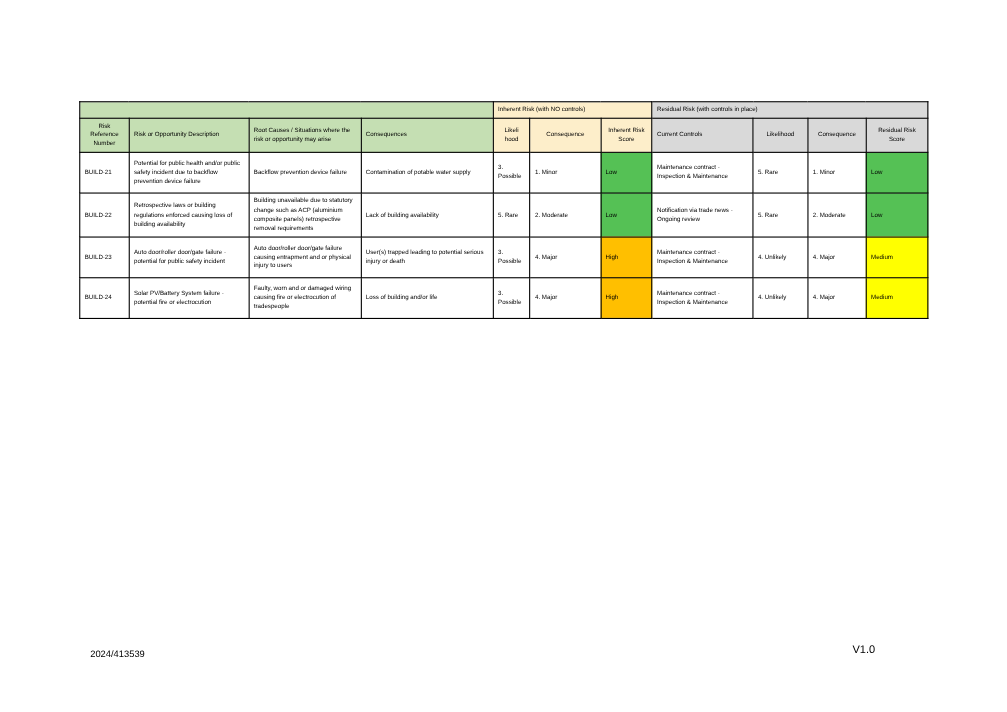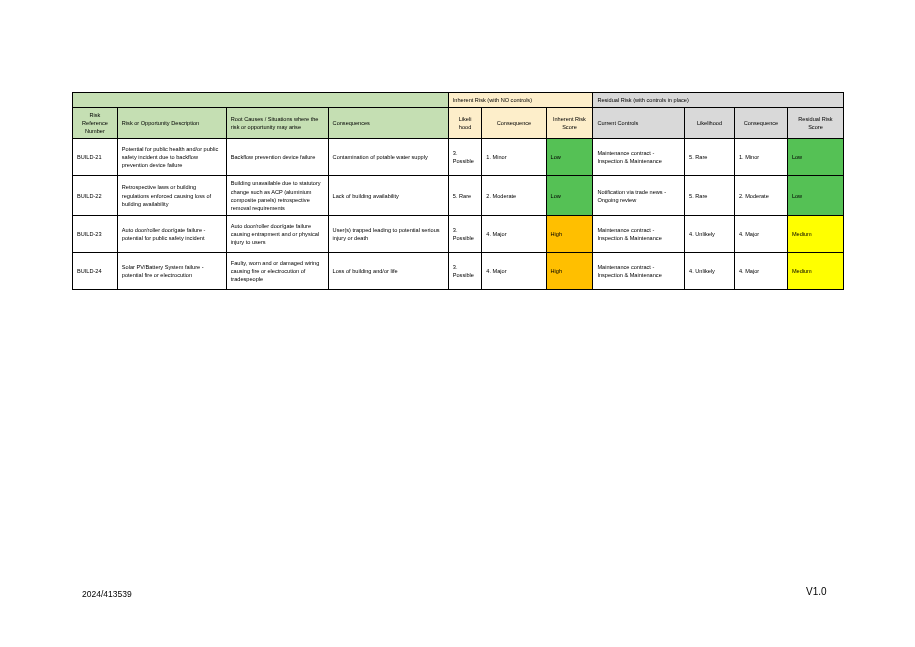--- a/index.html
+++ b/index.html
@@ -101,21 +101,21 @@
     height: 37px;
   }
   .footer-left {
     position: absolute;
     left: 82px;
     top: 589px;
     font-size: 8.5px;
   }
   .footer-right {
     position: absolute;
-    left: 806px;
+    left: 775px;
     top: 586px;
     font-size: 10px;
   }
 </style>
 </head>
 <body>
 
 <div class="page">
 
   <table class="risk-table">

